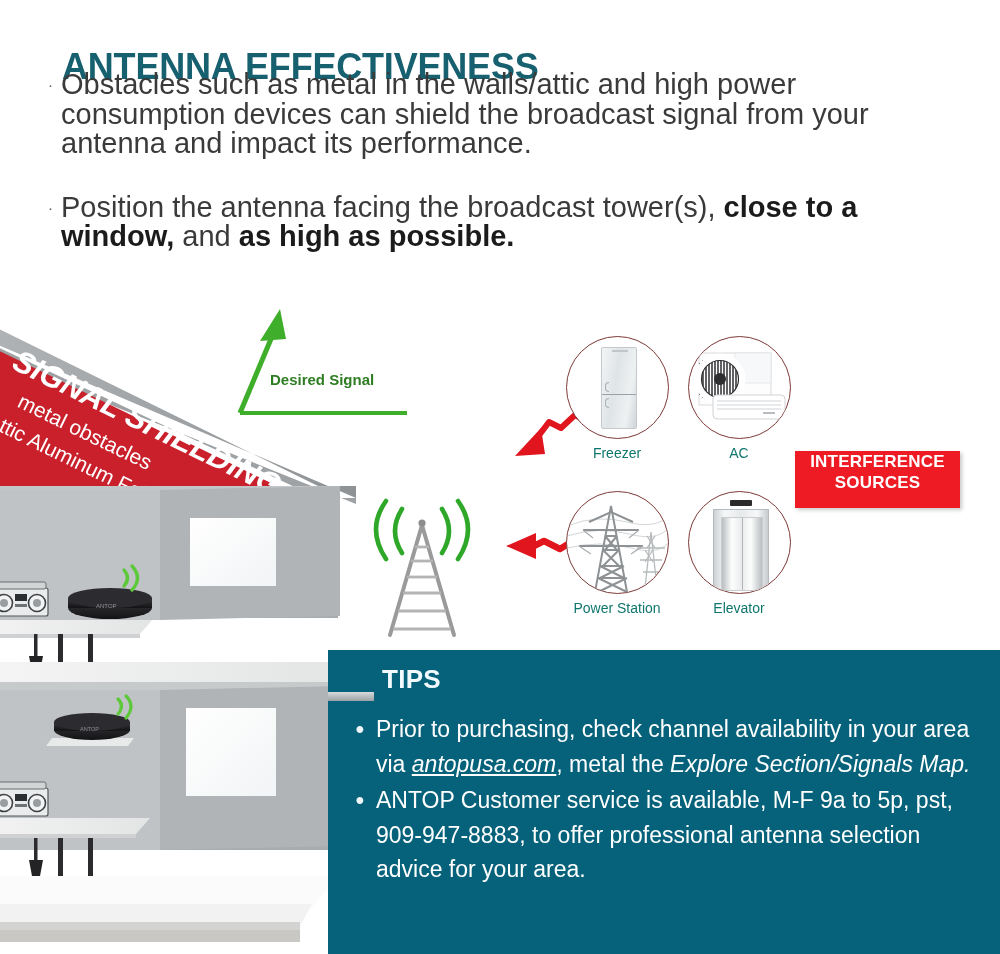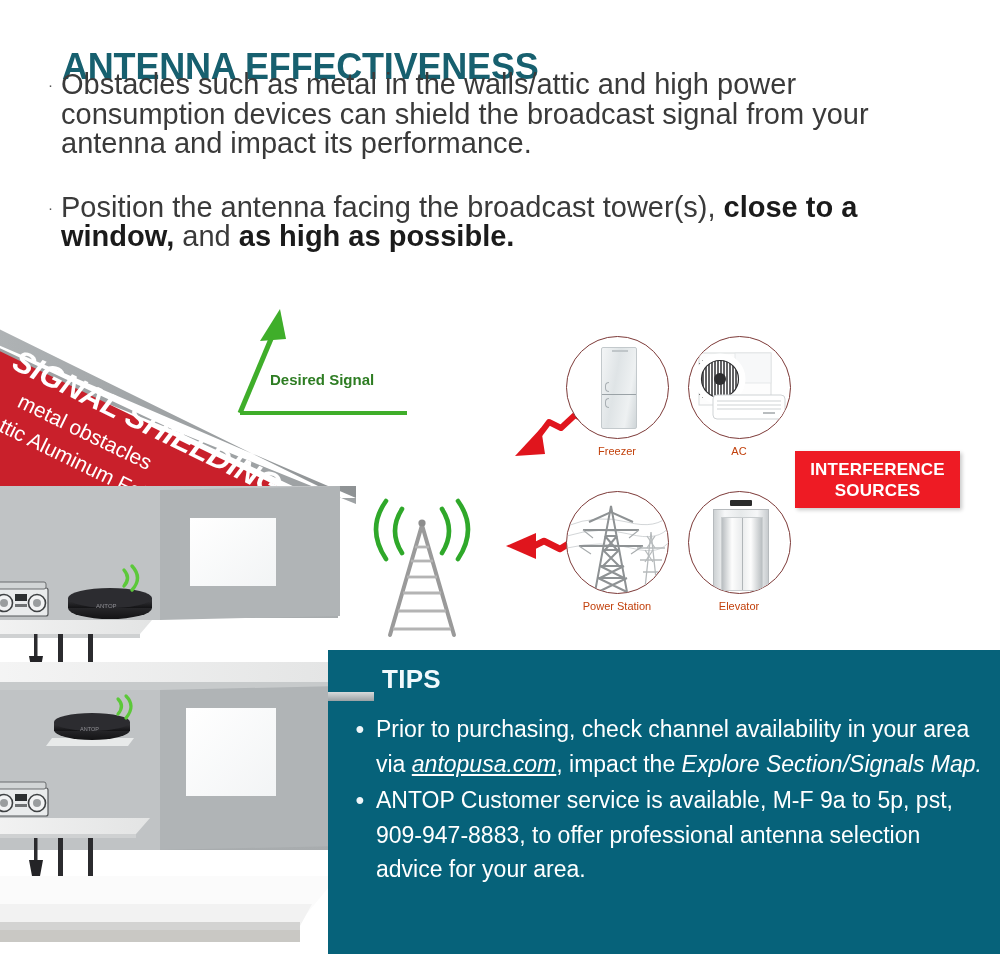--- a/index.html
+++ b/index.html
@@ -58,21 +58,21 @@
   #sources { position:absolute; left:556px; top:336px; width:230px; height:300px; }
   .src {
     position:absolute; width:110px; text-align:center;
   }
   .src-circle {
     width:103px; height:103px; border-radius:50%;
     border:1.2px solid #7d3a38; margin:0 auto;
     position:relative; overflow:hidden; background:#fff;
   }
   .src-label {
-    margin-top:6px; font-size:11px; color:#c2410c;
+    margin-top:6px; font-size:14px; color:#0f766e;
     font-family:"Liberation Sans", sans-serif;
   }
   #src-freezer { left:6px;   top:0px; }
   #src-ac      { left:128px; top:0px; }
   #src-power   { left:6px;   top:155px; }
   #src-elev    { left:128px; top:155px; }
 
   
   .fridge {
     position:absolute; left:34px; top:10px; width:36px; height:82px;
@@ -110,21 +110,21 @@
   }
   .elev-seam {
     position:absolute; left:50%; top:0; width:1.2px; height:100%;
     background:#b0b5b8;
   }
 
   
   #badge {
     position:absolute; left:795px; top:451px; width:165px; height:57px;
     background:#ee1b24; color:#fff; text-align:center;
-    display:flex; flex-direction:column; justify-content:center; align-items:center;
+    display:flex; flex-direction:column; justify-content:flex-start; align-items:center;
     font-weight:bold; font-size:17px; line-height:21px; letter-spacing:0.2px;
     box-shadow:2px 2px 4px rgba(0,0,0,0.22);
   }
 
   
   #tips {
     position:absolute; left:328px; top:650px; width:672px; height:304px;
     background:#06627a; color:#ffffff; overflow:hidden;
   }
   .tips-title {
@@ -455,21 +455,21 @@
     <span>SOURCES</span>
   </div>
 
   <div id="tips">
     <div class="tips-tab"></div>
     <div class="tips-title">TIPS</div>
 
     <div class="tips-list">
       <div class="tip-row">
         <div class="tip-dot">•</div>
-        <div class="tip-text"><span>Prior to purchasing, check channel availability in your area via </span><u class="link">antopusa.com</u><span>, impact the </span><i>Explore Section/Signals Map.</i></div>
+        <div class="tip-text"><span>Prior to purchasing, check channel availability in your area via </span><u class="link">antopusa.com</u><span>, metal the </span><i>Explore Section/Signals Map.</i></div>
       </div>
       <div class="tip-row">
         <div class="tip-dot">•</div>
         <div class="tip-text"><span>ANTOP Customer service is available, M-F 9a to 5p, pst, 909-947-8883, to offer professional antenna selection advice for your area.</span></div>
       </div>
     </div>
   </div>
 
 </div>
 

